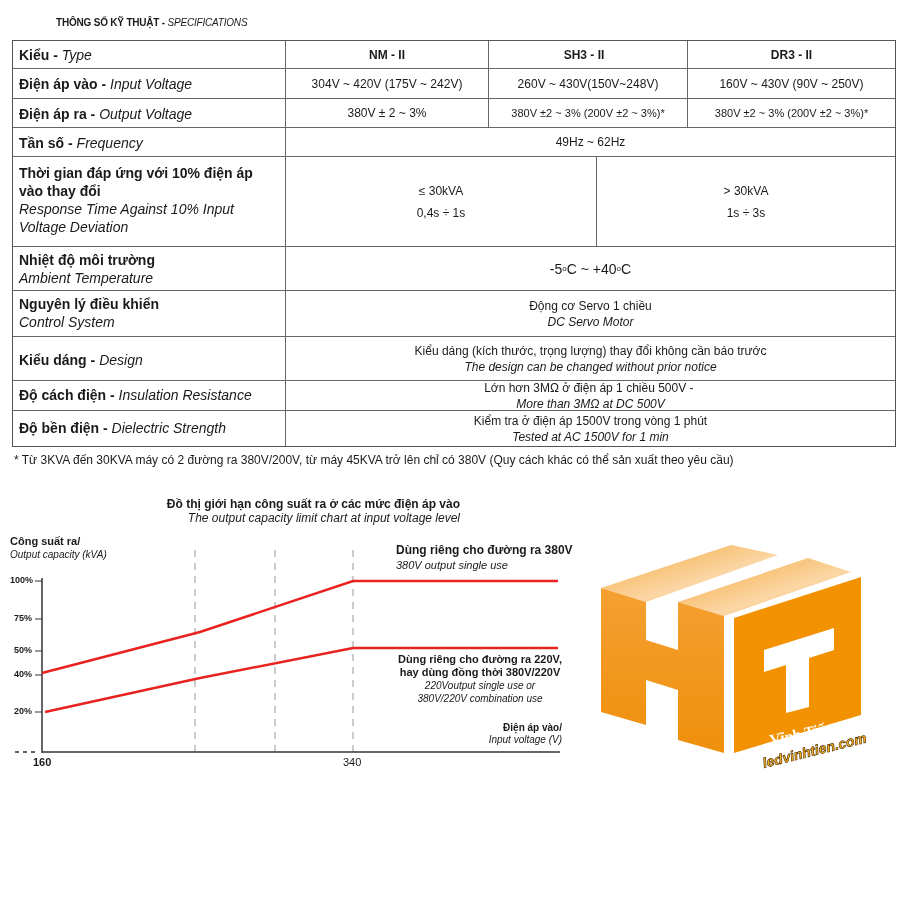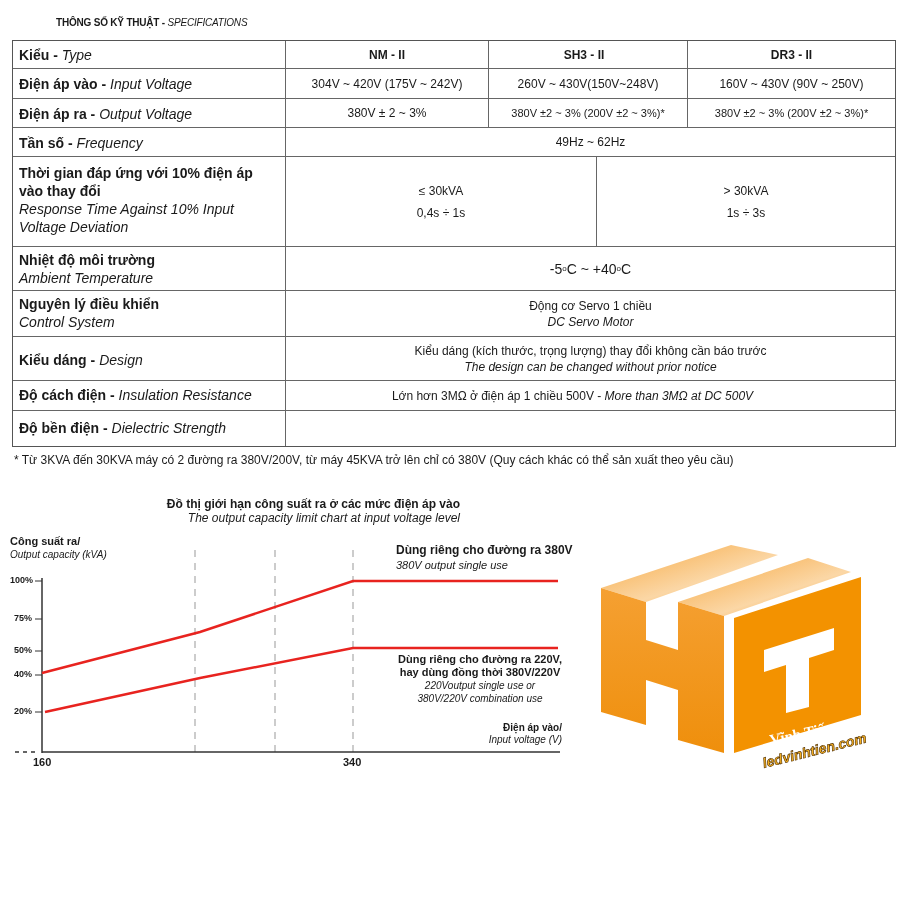--- a/index.html
+++ b/index.html
@@ -97,25 +97,29 @@
   <div class="cell" style="left:273px; width:609px; top:250px; height:45px">
     <span>Động cơ Servo 1 chiều</span>
     <i>DC Servo Motor</i>
   </div>
 
   <div class="cell" style="left:273px; width:609px; top:296px; height:43px">
     <span>Kiểu dáng (kích thước, trọng lượng) thay đổi không cần báo trước</span>
     <i>The design can be changed without prior notice</i>
   </div>
 
-  <div class="cell" style="left:255px; width:609px; top:340px; height:29px; flex-direction:row">
+  <div class="cell" style="left:273px; width:609px; top:340px; height:29px; flex-direction:column">
     <span style="white-space:pre">Lớn hơn 3MΩ ở điện áp 1 chiều 500V - </span>
       <i>More than 3MΩ at DC 500V</i>
   </div>
 
+  <div class="cell" style="left:273px; width:609px; top:370px; height:35px">
+    <span>Kiểm tra ở điện áp 1500V trong vòng 1 phút</span>
+    <i>Tested at AC 1500V for 1 min</i>
+  </div>
 </div>
 
 <div class="abs note">* Từ 3KVA đến 30KVA máy có 2 đường ra 380V/200V, từ máy 45KVA trở lên chỉ có 380V (Quy cách khác có thể sản xuất theo yêu cầu)</div>
 
 <div class="chart-t">
   <b>Đồ thị giới hạn công suất ra ở các mức điện áp vào</b><br>
   <i>The output capacity limit chart at input voltage level</i>
 </div>
 
 <div class="abs" style="left:10px; top:535px; font-size:11px; line-height:13px">
@@ -143,21 +147,21 @@
   <polyline points="45,172 200,138 353,108 558,108" fill="none" stroke="#e8231f" stroke-width="2.5"></polyline>
 </svg>
 
 <div class="abs" style="left:10px; top:575px; font-size:9px; font-weight:bold">100%</div>
 <div class="abs" style="left:14px; top:613px; font-size:9px; font-weight:bold">75%</div>
 <div class="abs" style="left:14px; top:645px; font-size:9px; font-weight:bold">50%</div>
 <div class="abs" style="left:14px; top:669px; font-size:9px; font-weight:bold">40%</div>
 <div class="abs" style="left:14px; top:706px; font-size:9px; font-weight:bold">20%</div>
 
 <div class="abs" style="left:33px; top:756px; font-size:11px; font-weight:bold">160</div>
-<div class="abs" style="left:343px; top:756px; font-size:11px; font-weight:bold">340</div>
+<div class="abs" style="left:343px; top:756px; font-size:11px; font-weight:normal">340</div>
 
 <div class="abs" style="left:396px; top:543px; font-size:12px; line-height:15px">
   <b>Dùng riêng cho đường ra 380V</b><br>
   <i style="font-size:11px">380V output single use</i>
 </div>
 <div class="abs" style="left:395px; top:653px; width:170px; text-align:center; font-size:11px; line-height:13px">
   <b>Dùng riêng cho đường ra 220V,</b><br>
   <b>hay dùng đồng thời 380V/220V</b><br>
   <i style="font-size:10px">220Voutput single use or</i><br>
   <i style="font-size:10px">380V/220V combination use</i>

